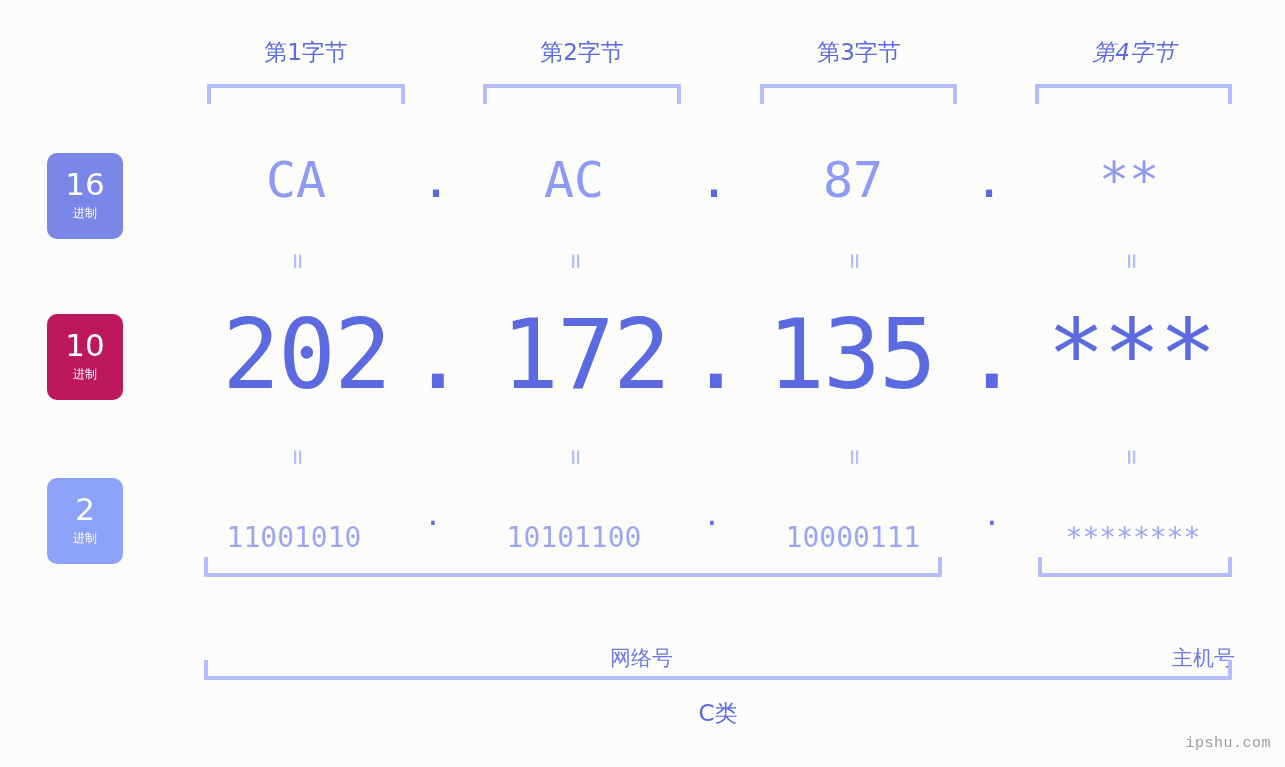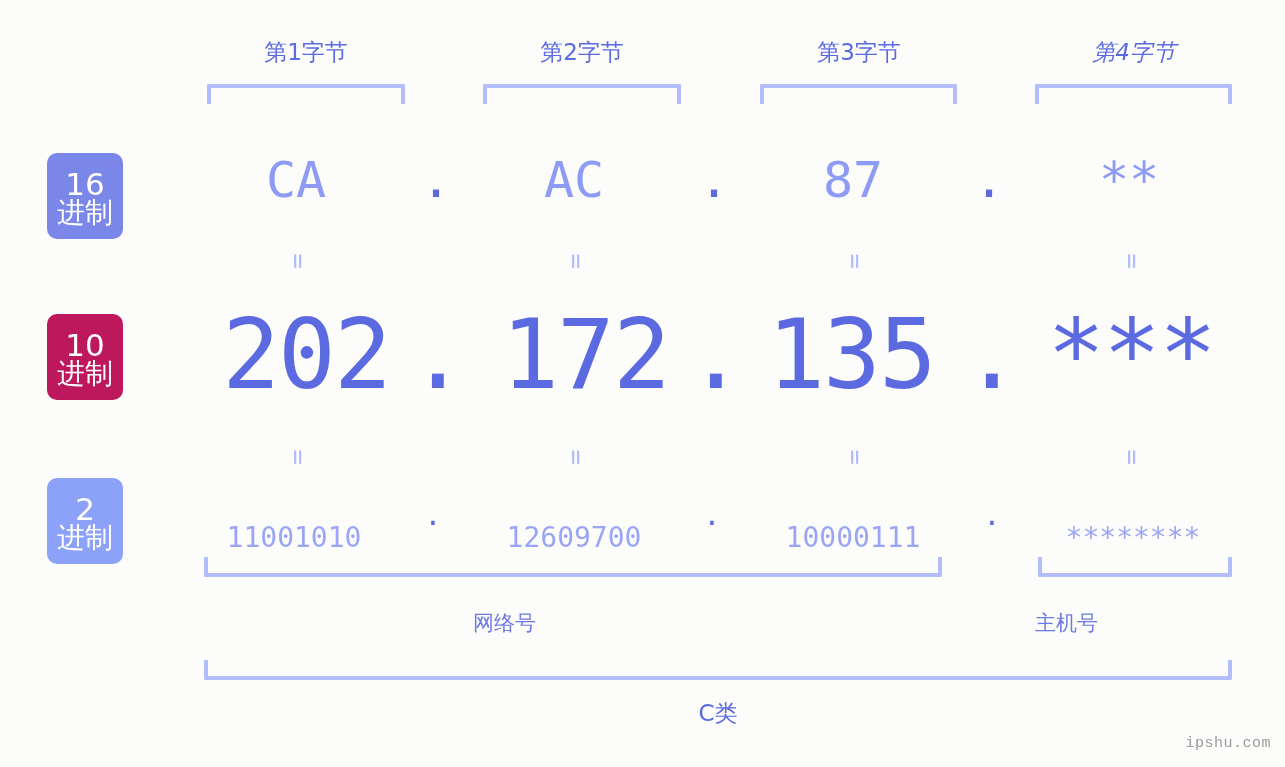--- a/index.html
+++ b/index.html
@@ -69,21 +69,21 @@
     justify-content: center;
     color: #ffffff;
     box-sizing: border-box;
   }
   .radix-badge .num {
     font-size: 31px;
     line-height: 34px;
     font-family: "DejaVu Sans", "Liberation Sans", sans-serif;
   }
   .radix-badge .word {
-    font-size: 28px;
+    font-size: 12px;
     line-height: 24px;
     font-family: "DejaVu Sans", "Liberation Sans", sans-serif;
   }
 
   
   .cell {
     position: absolute;
     text-align: center;
     white-space: nowrap;
     font-family: "DejaVu Sans Mono", "Liberation Mono", monospace;
@@ -153,26 +153,27 @@
     font-size: 26px;
     line-height: 30px;
     color: #b4bdfb;
     transform: rotate(90deg);
     font-family: "DejaVu Sans Mono", "Liberation Mono", monospace;
   }
 
   
   .section-label {
     position: absolute;
-    text-align: left;
+    text-align: right;
     font-size: 21px;
     line-height: 30px;
     color: #6d7ae6;
     white-space: nowrap;
-    font-family: Liberation Mono, monospace;
+    font-family: Liberation Serif, serif;
+    margin-top: 33px;
   }
   .class-label {
     position: absolute;
     text-align: center;
     font-size: 23px;
     line-height: 32px;
     color: #5868e3;
     white-space: nowrap;
     font-family: "DejaVu Sans", "Liberation Sans", sans-serif;
   }
@@ -245,21 +246,21 @@
   </div>
 
   <div class="eq" style="left:283px; top:442px;">=</div>
   <div class="eq" style="left:561px; top:442px;">=</div>
   <div class="eq" style="left:840px; top:442px;">=</div>
   <div class="eq" style="left:1117px; top:442px;">=</div>
 
   <div class="bin-row">
     <div class="cell" style="left:184px;">11001010</div>
     <div class="dot" style="left:418px;">.</div>
-    <div class="cell" style="left:464px;">12609700</div>
+    <div class="cell" style="left:464px;">10101100</div>
     <div class="dot" style="left:697px;">.</div>
     <div class="cell" style="left:743px;">10000111</div>
     <div class="dot" style="left:977px;">.</div>
     <div class="cell" style="left:1023px;">********</div>
   </div>
 
   <div class="bracket-bottom" style="left:204px;  width:738px; top:557px;"></div>
   <div class="bracket-bottom" style="left:1038px; width:194px; top:557px;"></div>
 
   <div class="section-label" style="left:473px; width:200px; top:610px;">网络号</div>

